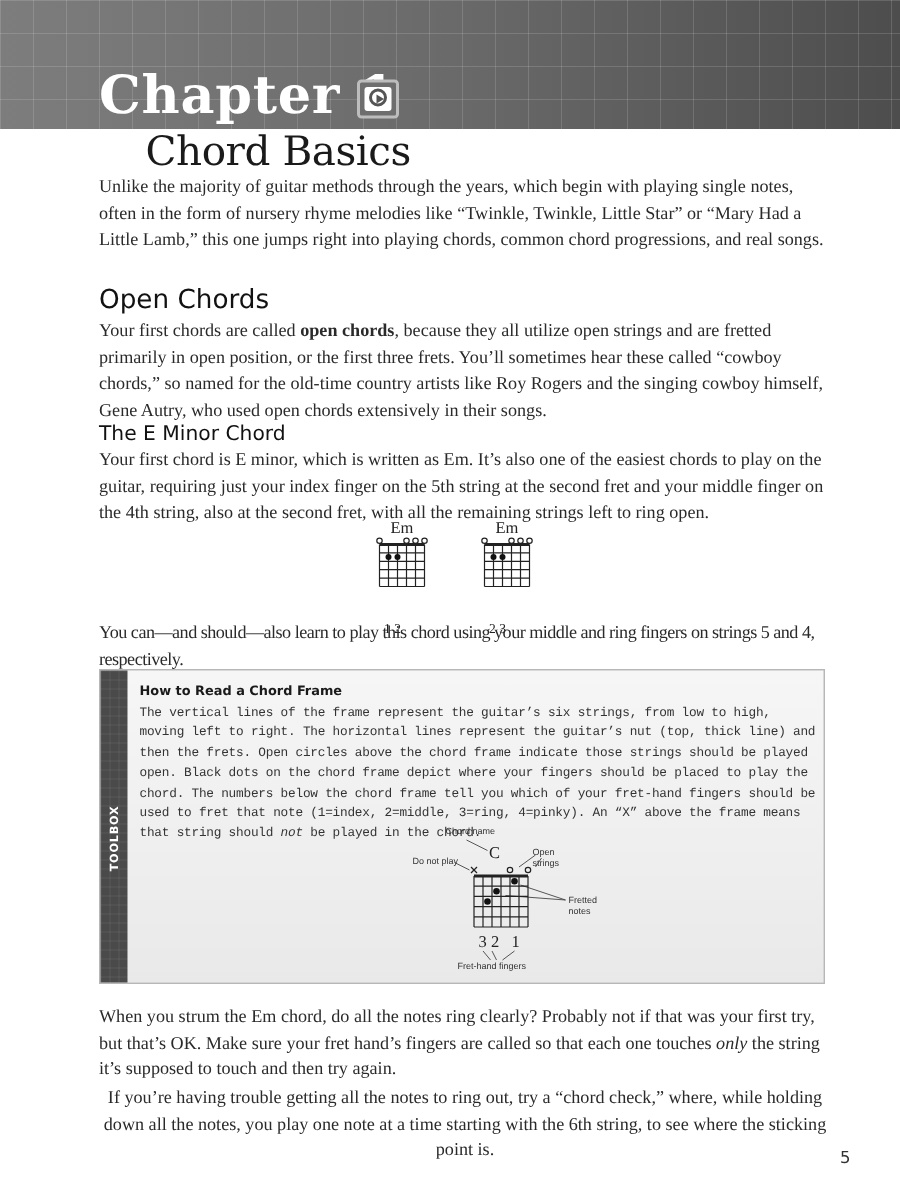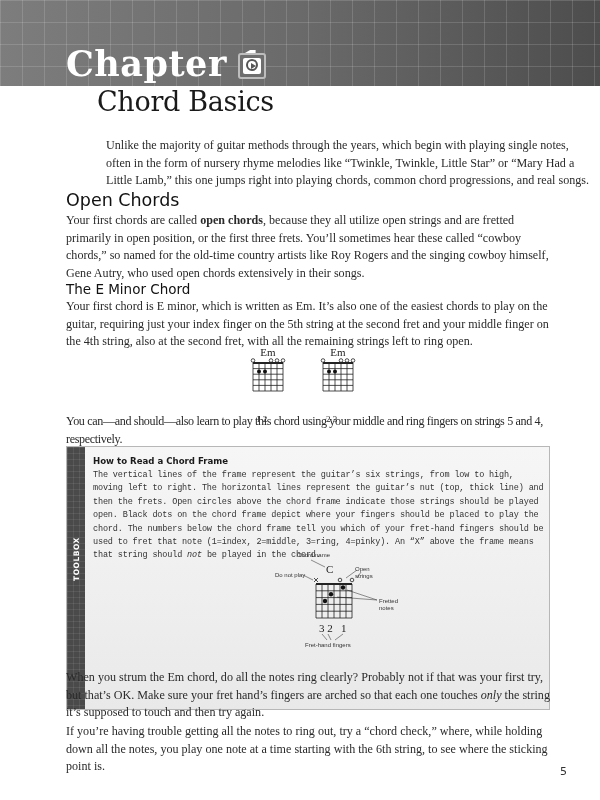--- a/index.html
+++ b/index.html
@@ -23,21 +23,21 @@
 
   .body-text { position: absolute; left: 66px; width: 488px; font-size: 12.1px; line-height: 17.5px; color: #2a2a2a; margin: 0; }
   .h2 { position: absolute; left: 66px; font-family: "DejaVu Sans", sans-serif; font-size: 17.5px; color: #111; font-weight: normal; margin: 0; }
   .h3 { position: absolute; left: 66px; font-family: "DejaVu Sans", sans-serif; font-size: 13.5px; color: #111; font-weight: normal; margin: 0; }
 
   .chord { position: absolute; width: 40px; }
   .chord-name { position: absolute; left: 0; width: 40px; text-align: center; font-size: 11px; top: 0; }
   .chord svg { position: absolute; left: 0; top: 12px; }
   .fingers { position: absolute; top: 68px; left: 3px; font-size: 9px; }
 
-  .toolbox { position: absolute; left: 66px; top: 446px; width: 484px; height: 264px; border: 1px solid #b7b7b7; background: linear-gradient(to bottom, #f6f6f6, #e9e9e9); box-sizing: border-box; }
+  .toolbox { position: absolute; left: 66px; top: 446px; width: 484px; height: 210px; border: 1px solid #b7b7b7; background: linear-gradient(to bottom, #f6f6f6, #e9e9e9); box-sizing: border-box; }
   .toolbox-tab { position: absolute; left: 0; top: 0; width: 18px; height: 100%; background: #4a4a4a;
     background-image: linear-gradient(to right, rgba(255,255,255,0.08) 1px, transparent 1px), linear-gradient(to bottom, rgba(255,255,255,0.08) 1px, transparent 1px);
     background-size: 6px 6px; }
   .toolbox-label { position: absolute; left: 9px; top: 112px; transform: translate(-50%, -50%) rotate(-90deg); color: #fff; font-family: "DejaVu Sans", sans-serif; font-weight: bold; font-size: 7.5px; letter-spacing: 0.5px; white-space: nowrap; }
   .toolbox-title { position: absolute; left: 26px; top: 9px; font-family: "DejaVu Sans", sans-serif; font-weight: bold; font-size: 8.6px; color: #1a1a1a; }
   .toolbox-body { position: absolute; left: 26px; top: 22px; width: 452px; font-family: Liberation Mono, monospace; font-size: 8.5px; line-height: 13.4px; color: #333; margin: 0; letter-spacing: -0.15px; }
 
   .diagram { position: absolute; left: 196px; top: 103px; width: 160px; height: 100px; }
   .diagram .lbl { position: absolute; font-family: "Liberation Sans", sans-serif; font-size: 6px; color: #333; line-height: 7px; }
 
@@ -47,21 +47,21 @@
 </head>
 <body>
 
 <div class="banner"></div>
 <div class="chapter-title">Chapter 1</div>
 <div class="video-icon">
     <div class="inner"></div>
   </div>
 <div class="chapter-subtitle">Chord Basics</div>
 
-<p class="body-text" style="top:137px;margin-left:40px;">Unlike the majority of guitar methods through the years, which begin with playing single notes, often in the form of nursery rhyme melodies like “Twinkle, Twinkle, Little Star” or “Mary Had a Little Lamb,” this one jumps right into playing chords, common chord progressions, and real songs.</p>
+<p class="body-text" style="top:116px;">Unlike the majority of guitar methods through the years, which begin with playing single notes, often in the form of nursery rhyme melodies like “Twinkle, Twinkle, Little Star” or “Mary Had a Little Lamb,” this one jumps right into playing chords, common chord progressions, and real songs.</p>
 
 <h2 class="h2" style="top:190px;">Open Chords</h2>
 <p class="body-text" style="top:212px;"><span>Your first chords are called </span><b>open chords</b><span>, because they all utilize open strings and are fretted primarily in open position, or the first three frets. You’ll sometimes hear these called “cowboy chords,” so named for the old-time country artists like Roy Rogers and the singing cowboy himself, Gene Autry, who used open chords extensively in their songs.</span></p>
 
 <h3 class="h3" style="top:281px;">The E Minor Chord</h3>
 <p class="body-text" style="top:298px;">Your first chord is E minor, which is written as Em. It’s also one of the easiest chords to play on the guitar, requiring just your index finger on the 5th string at the second fret and your middle finger on the 4th string, also at the second fret, with all the remaining strings left to ring open.</p>
 
 <div class="chord" style="left:248px; top:346px;">
   <div class="chord-name">Em</div>
   <svg width="40" height="40" viewBox="0 0 40 40">
@@ -164,17 +164,17 @@
           <line x1="53" y1="68" x2="89" y2="68"></line>
       </g>
       <circle cx="80" cy="37.5" r="2.2" fill="#111"></circle>
       <circle cx="68" cy="44.2" r="2.2" fill="#111"></circle>
       <circle cx="62" cy="51" r="2.2" fill="#111"></circle>
     </svg>
     <div style="position:absolute; left:56px; top:72px; font-size:11px; white-space:pre;">3 2   1</div>
   </div>
 </div>
 
-<p class="body-text" style="top:669px;"><span>When you strum the Em chord, do all the notes ring clearly? Probably not if that was your first try, but that’s OK. Make sure your fret hand’s fingers are arched so that each one touches </span><i>only</i><span> the string it’s supposed to touch and then try again.</span></p>
+<p class="body-text" style="top:669px;"><span>When you strum the Em chord, do all the notes ring clearly? Probably not if that was your first try, but that’s OK. Make sure your fret hand’s fingers are called so that each one touches </span><i>only</i><span> the string it’s supposed to touch and then try again.</span></p>
 
-<p class="body-text" style="top:723px;">If you’re having trouble getting all the notes to ring out, try a “chord check,” where, while holding down all the notes, you play one note at a time starting with the 6th string, to see where the sticking point is.</p>
+<p class="body-text" style="top:723px;text-align:center;">If you’re having trouble getting all the notes to ring out, try a “chord check,” where, while holding down all the notes, you play one note at a time starting with the 6th string, to see where the sticking point is.</p>
 
 <div class="page-number">5</div>
 
 </body></html>

